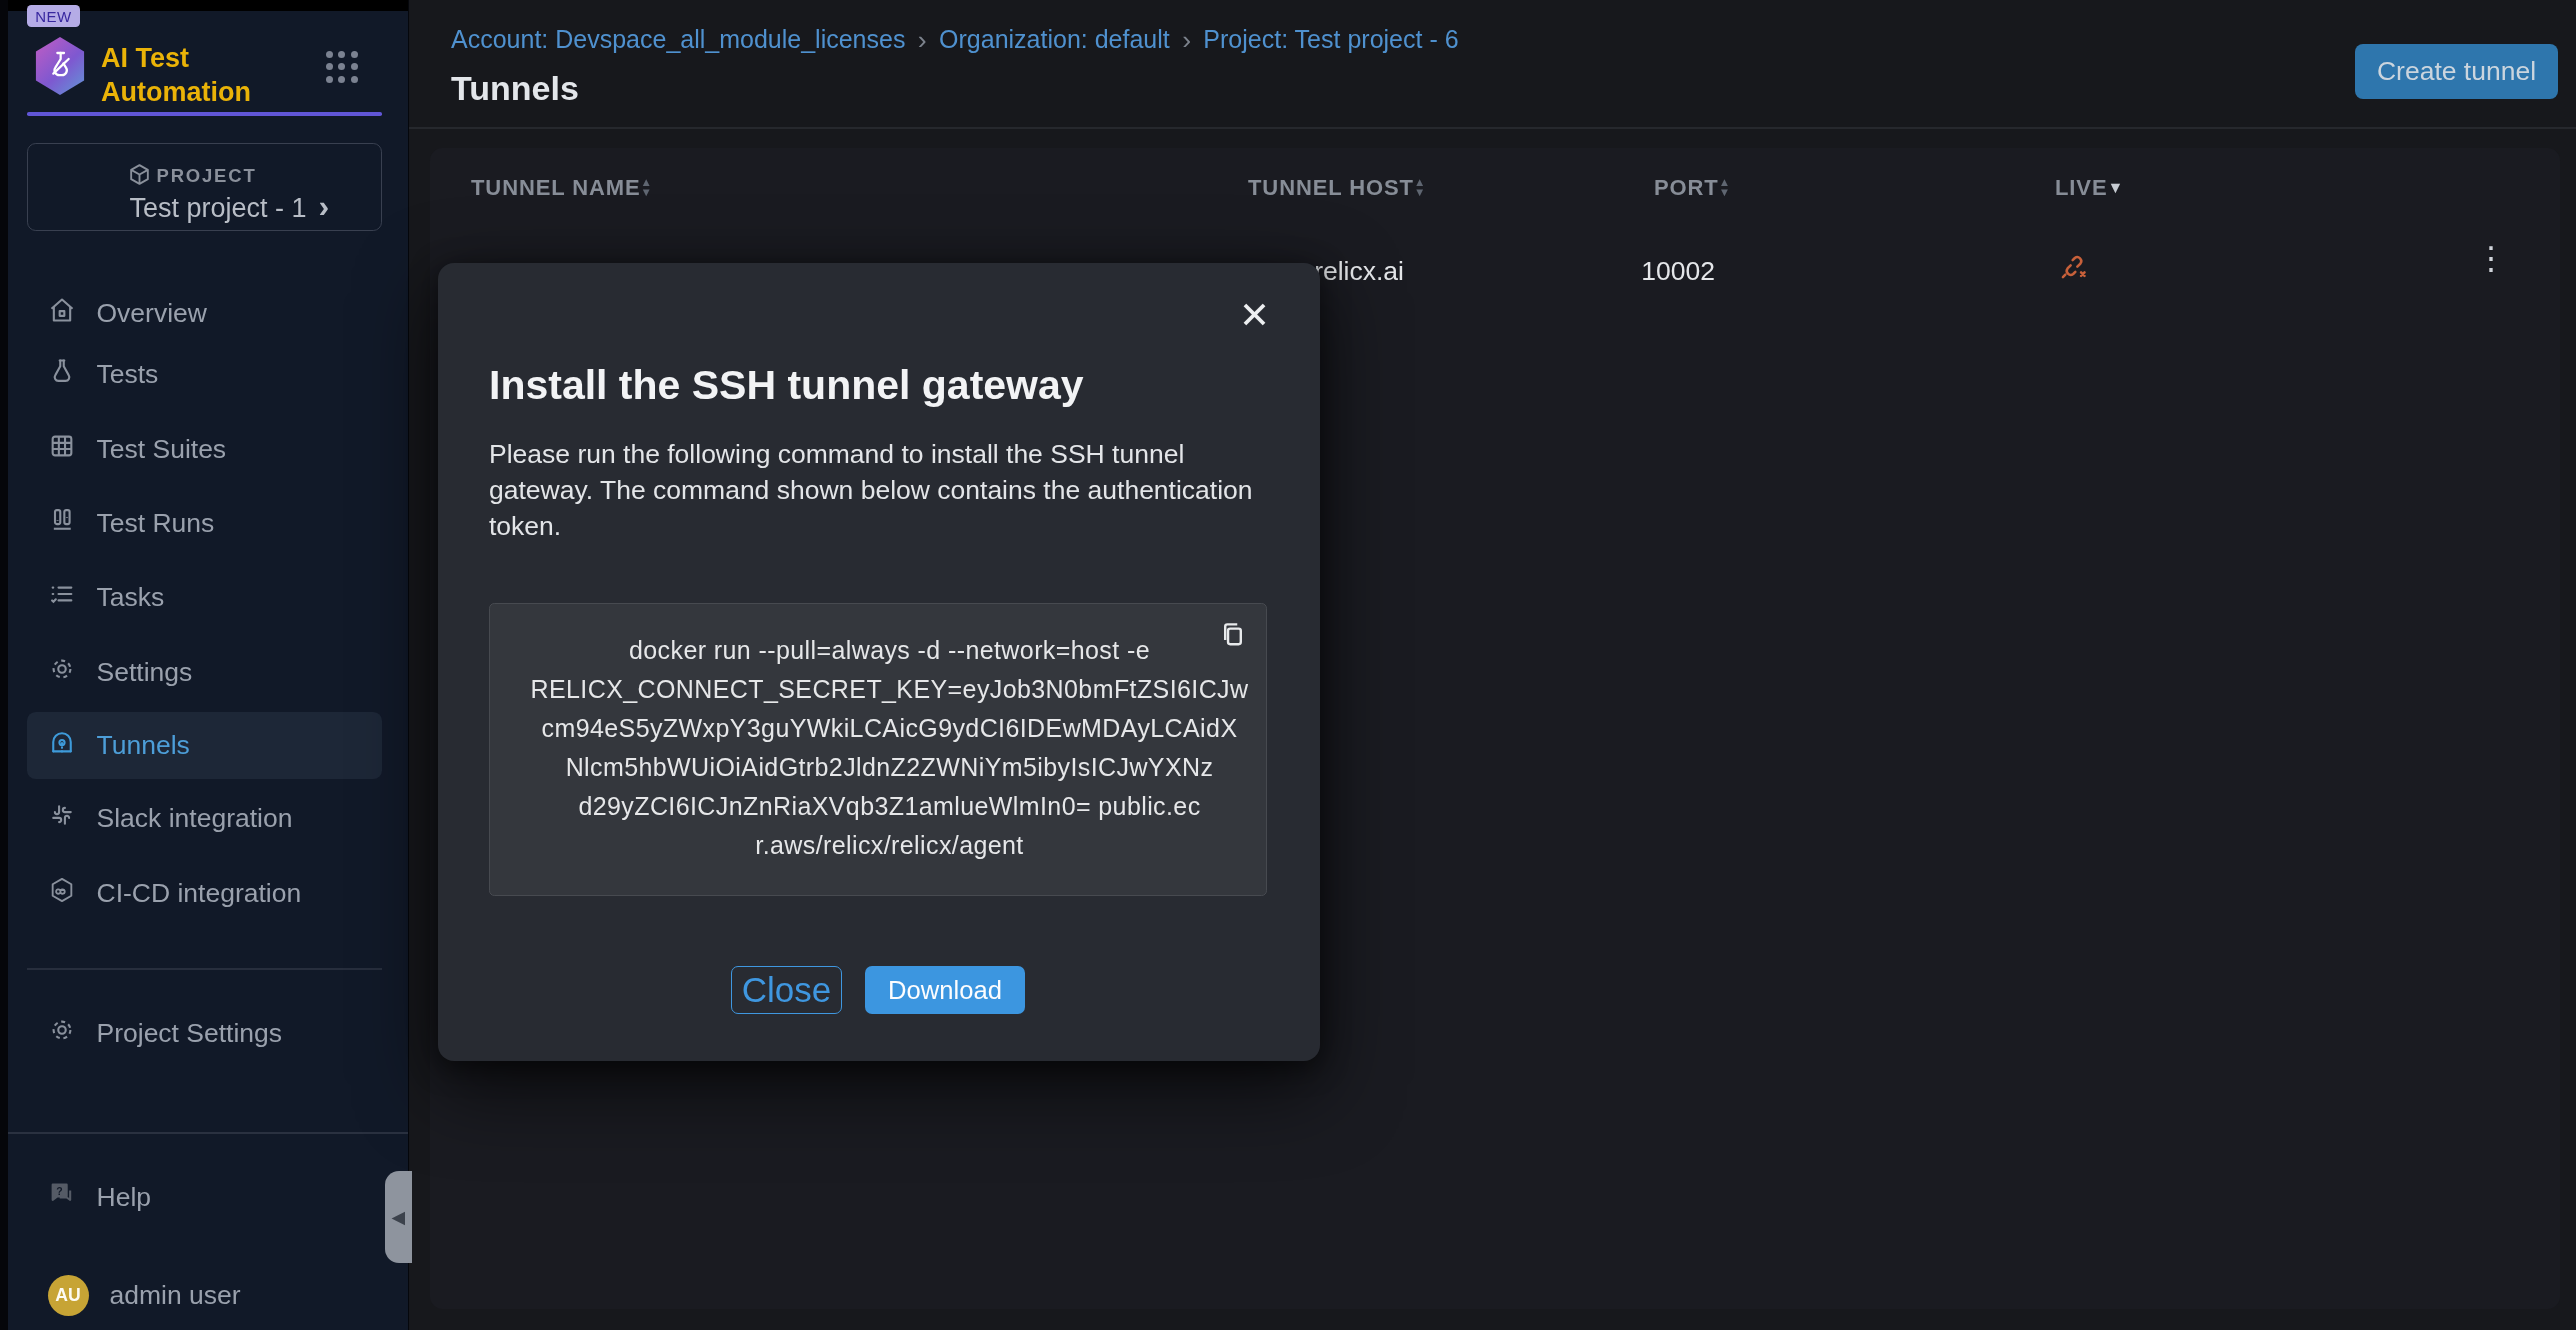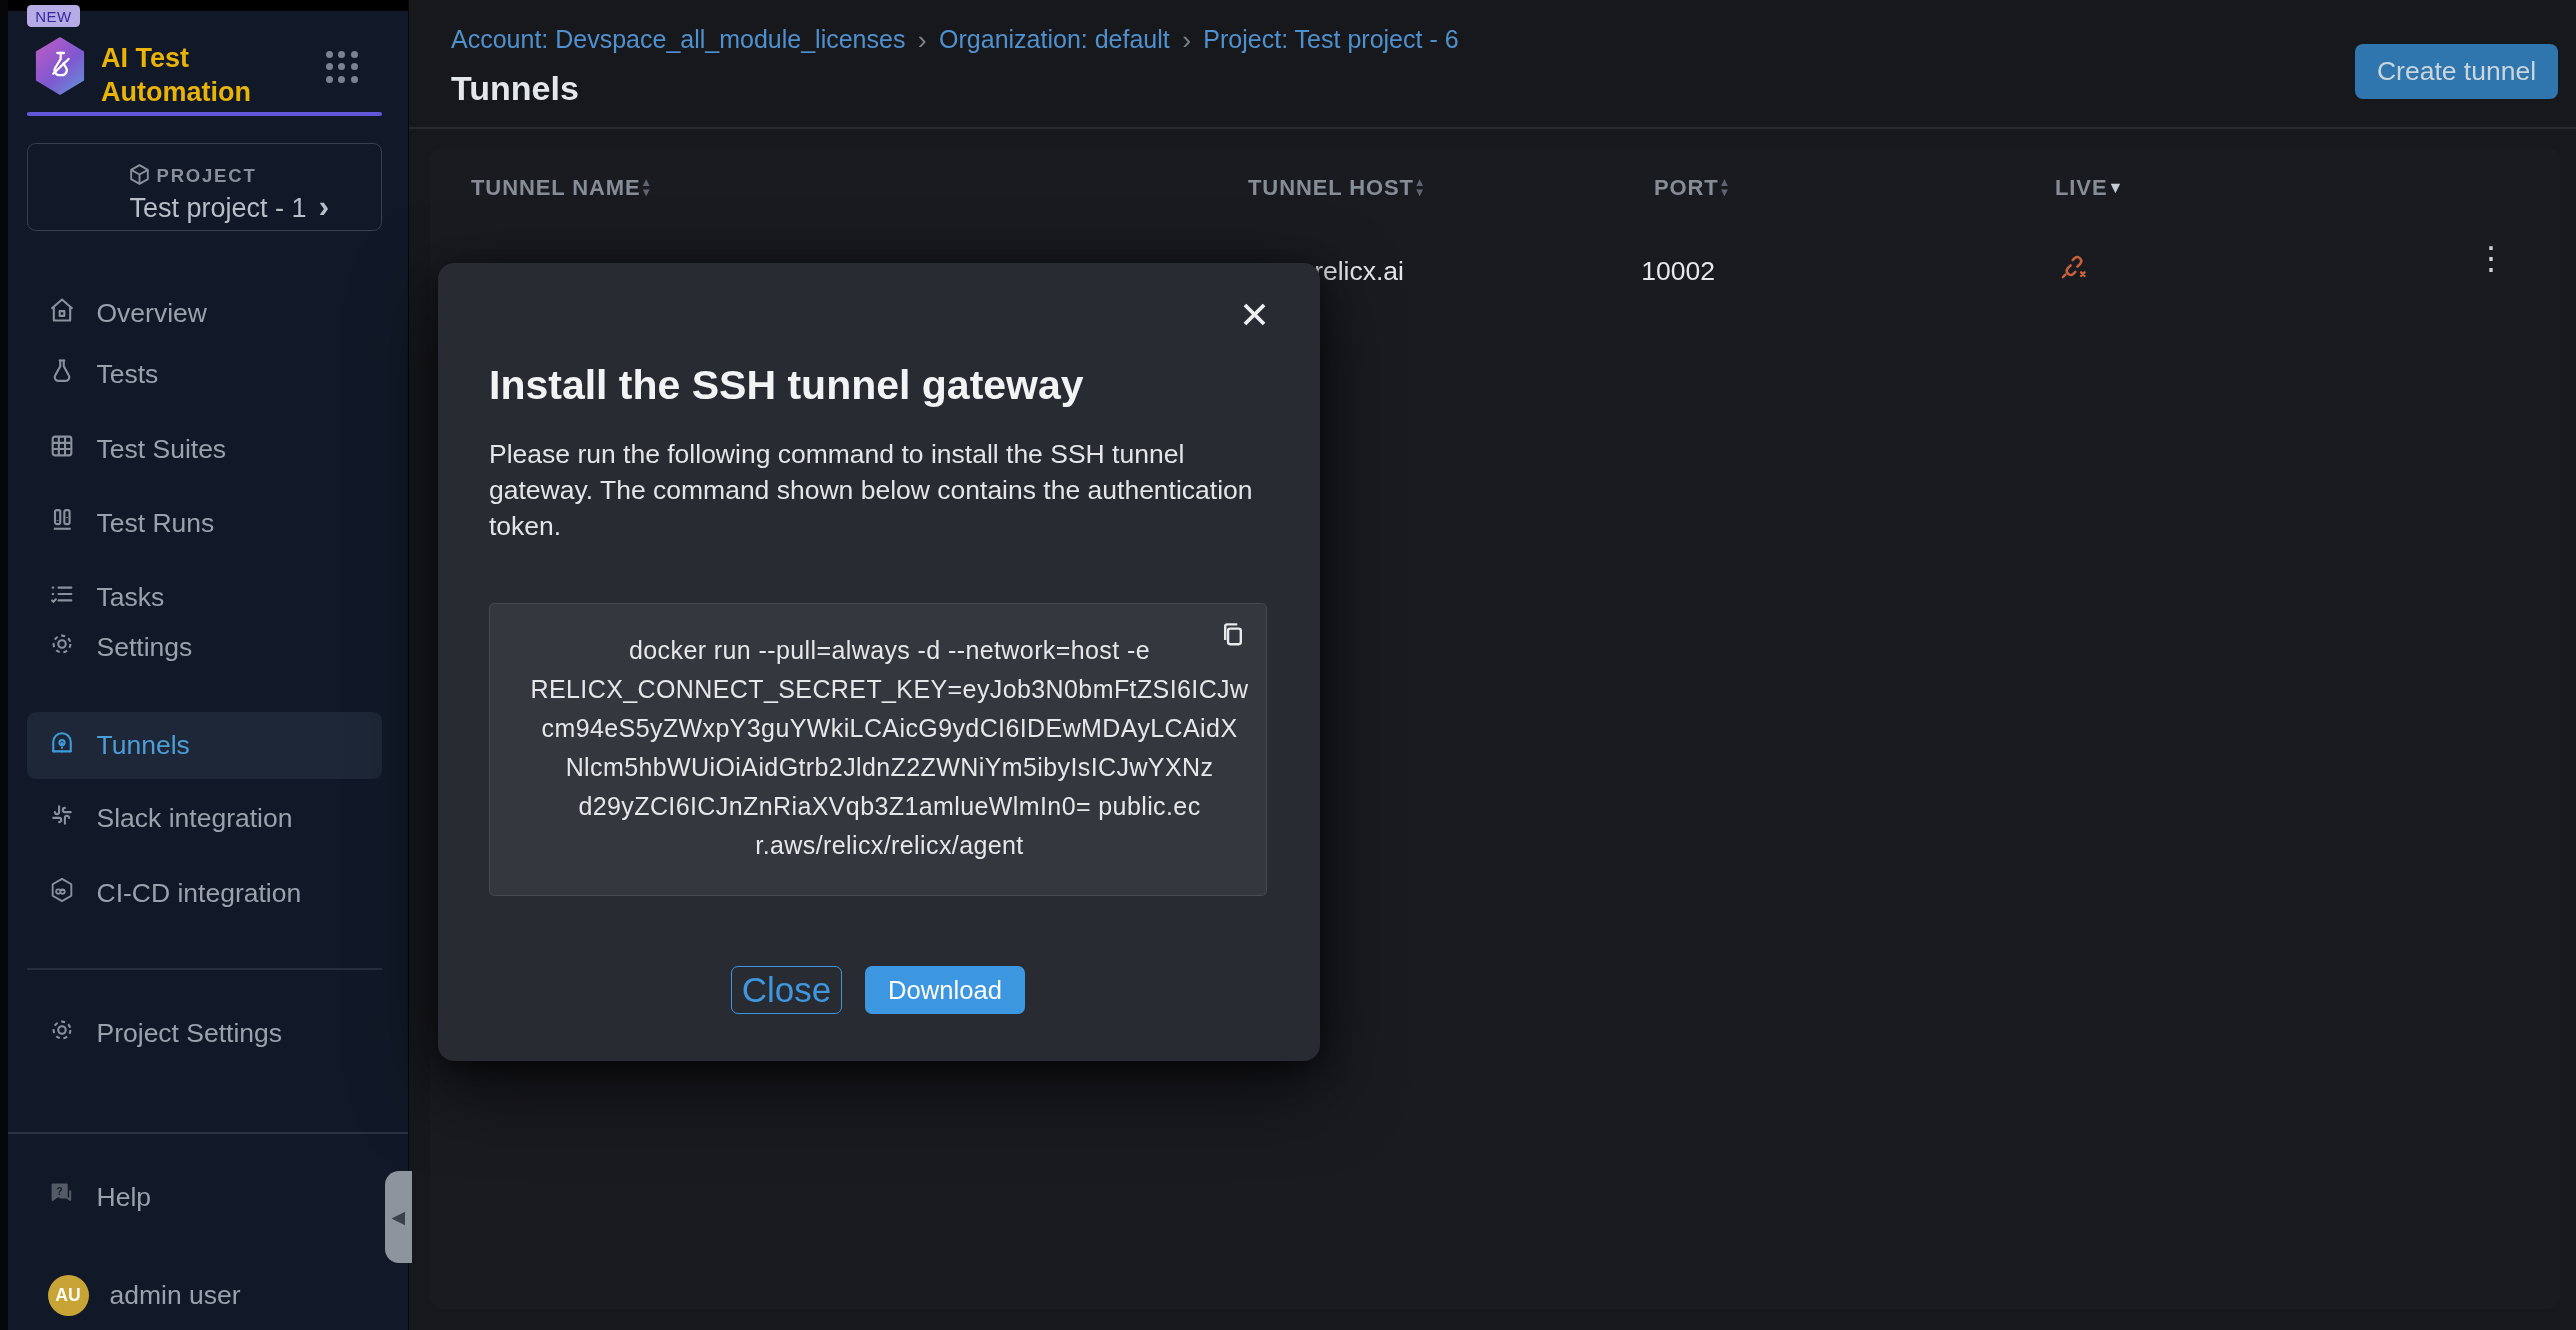--- a/index.html
+++ b/index.html
@@ -157,21 +157,21 @@
     <span>Test Runs</span>
   </div>
   <div class="nav-item" style="top:564px">
     <span><svg width="28" height="28" viewBox="0 0 24 24" fill="none" stroke-width="1.8" stroke-linecap="round">
           <path d="M9 6.5h11M9 12h11M9 17.5h11"></path>
           <path d="M4 6.5h.5M4 12h.5"></path>
           <path d="M3.5 17.5l1.2 1.2 2-2.2"></path>
         </svg></span>
     <span>Tasks</span>
   </div>
-  <div class="nav-item" style="top:614px">
+  <div class="nav-item" style="top:639px">
     <span><svg width="28" height="28" viewBox="0 0 24 24" fill="none" stroke-width="1.8">
           <circle cx="12" cy="12" r="7.2" stroke-dasharray="3.4 3.2"></circle>
           <circle cx="12" cy="12" r="3.2"></circle>
         </svg></span>
     <span>Settings</span>
   </div>
   <div class="nav-item active" style="top:712px">
     <span><svg width="28" height="28" viewBox="0 0 24 24" fill="none" stroke-width="1.8" stroke-linecap="round">
           <path d="M4.5 20v-8a7.5 7.5 0 0 1 15 0v8"></path>
           <path d="M4.5 20h15"></path>

